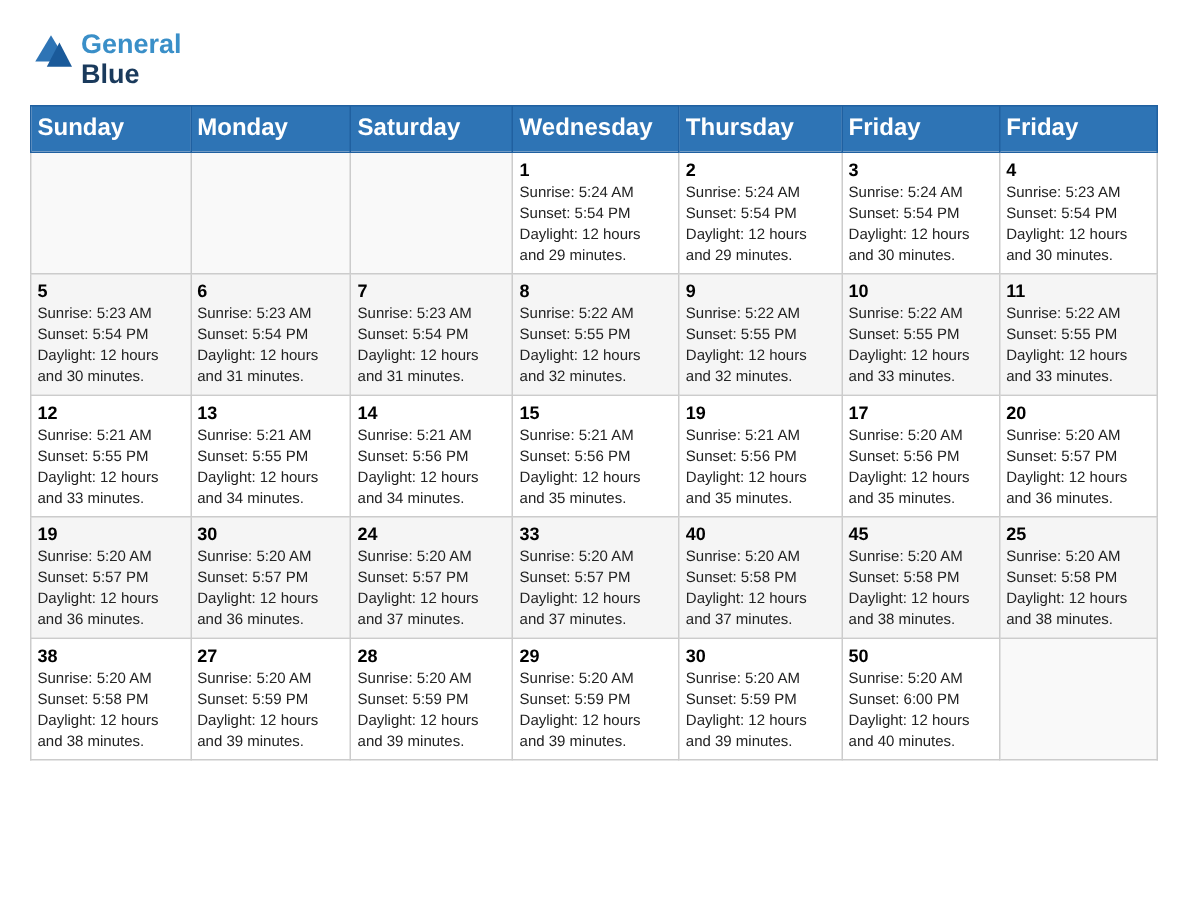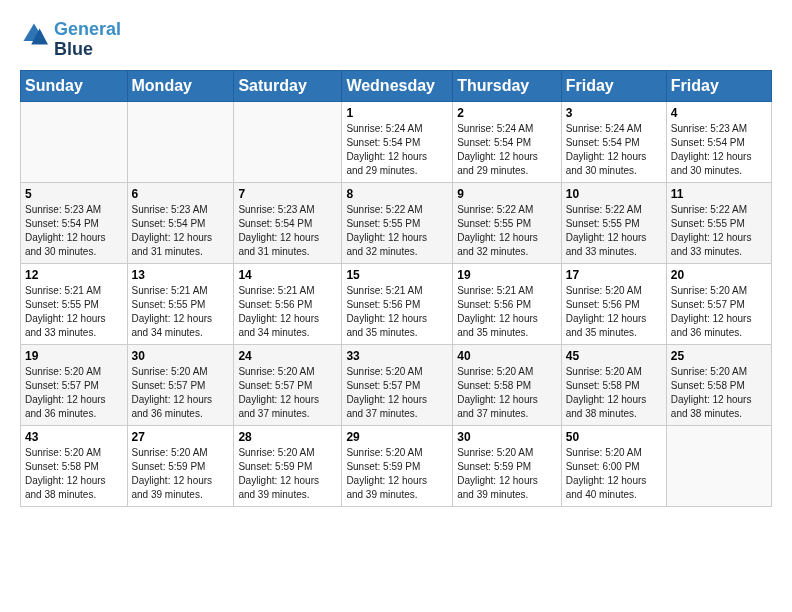--- a/index.html
+++ b/index.html
@@ -298,21 +298,21 @@
         <td>
           <div class="day-num">25</div>
           <div class="day-info" style="white-space: pre-line;">Sunrise: 5:20 AM
 Sunset: 5:58 PM
 Daylight: 12 hours
 and 38 minutes.</div>
         </td>
       </tr>
       <tr>
         <td>
-          <div class="day-num">43</div>
+          <div class="day-num">38</div>
           <div class="day-info" style="white-space: pre-line;">Sunrise: 5:20 AM
 Sunset: 5:58 PM
 Daylight: 12 hours
 and 38 minutes.</div>
         </td>
         <td>
           <div class="day-num">27</div>
           <div class="day-info" style="white-space: pre-line;">Sunrise: 5:20 AM
 Sunset: 5:59 PM
 Daylight: 12 hours

